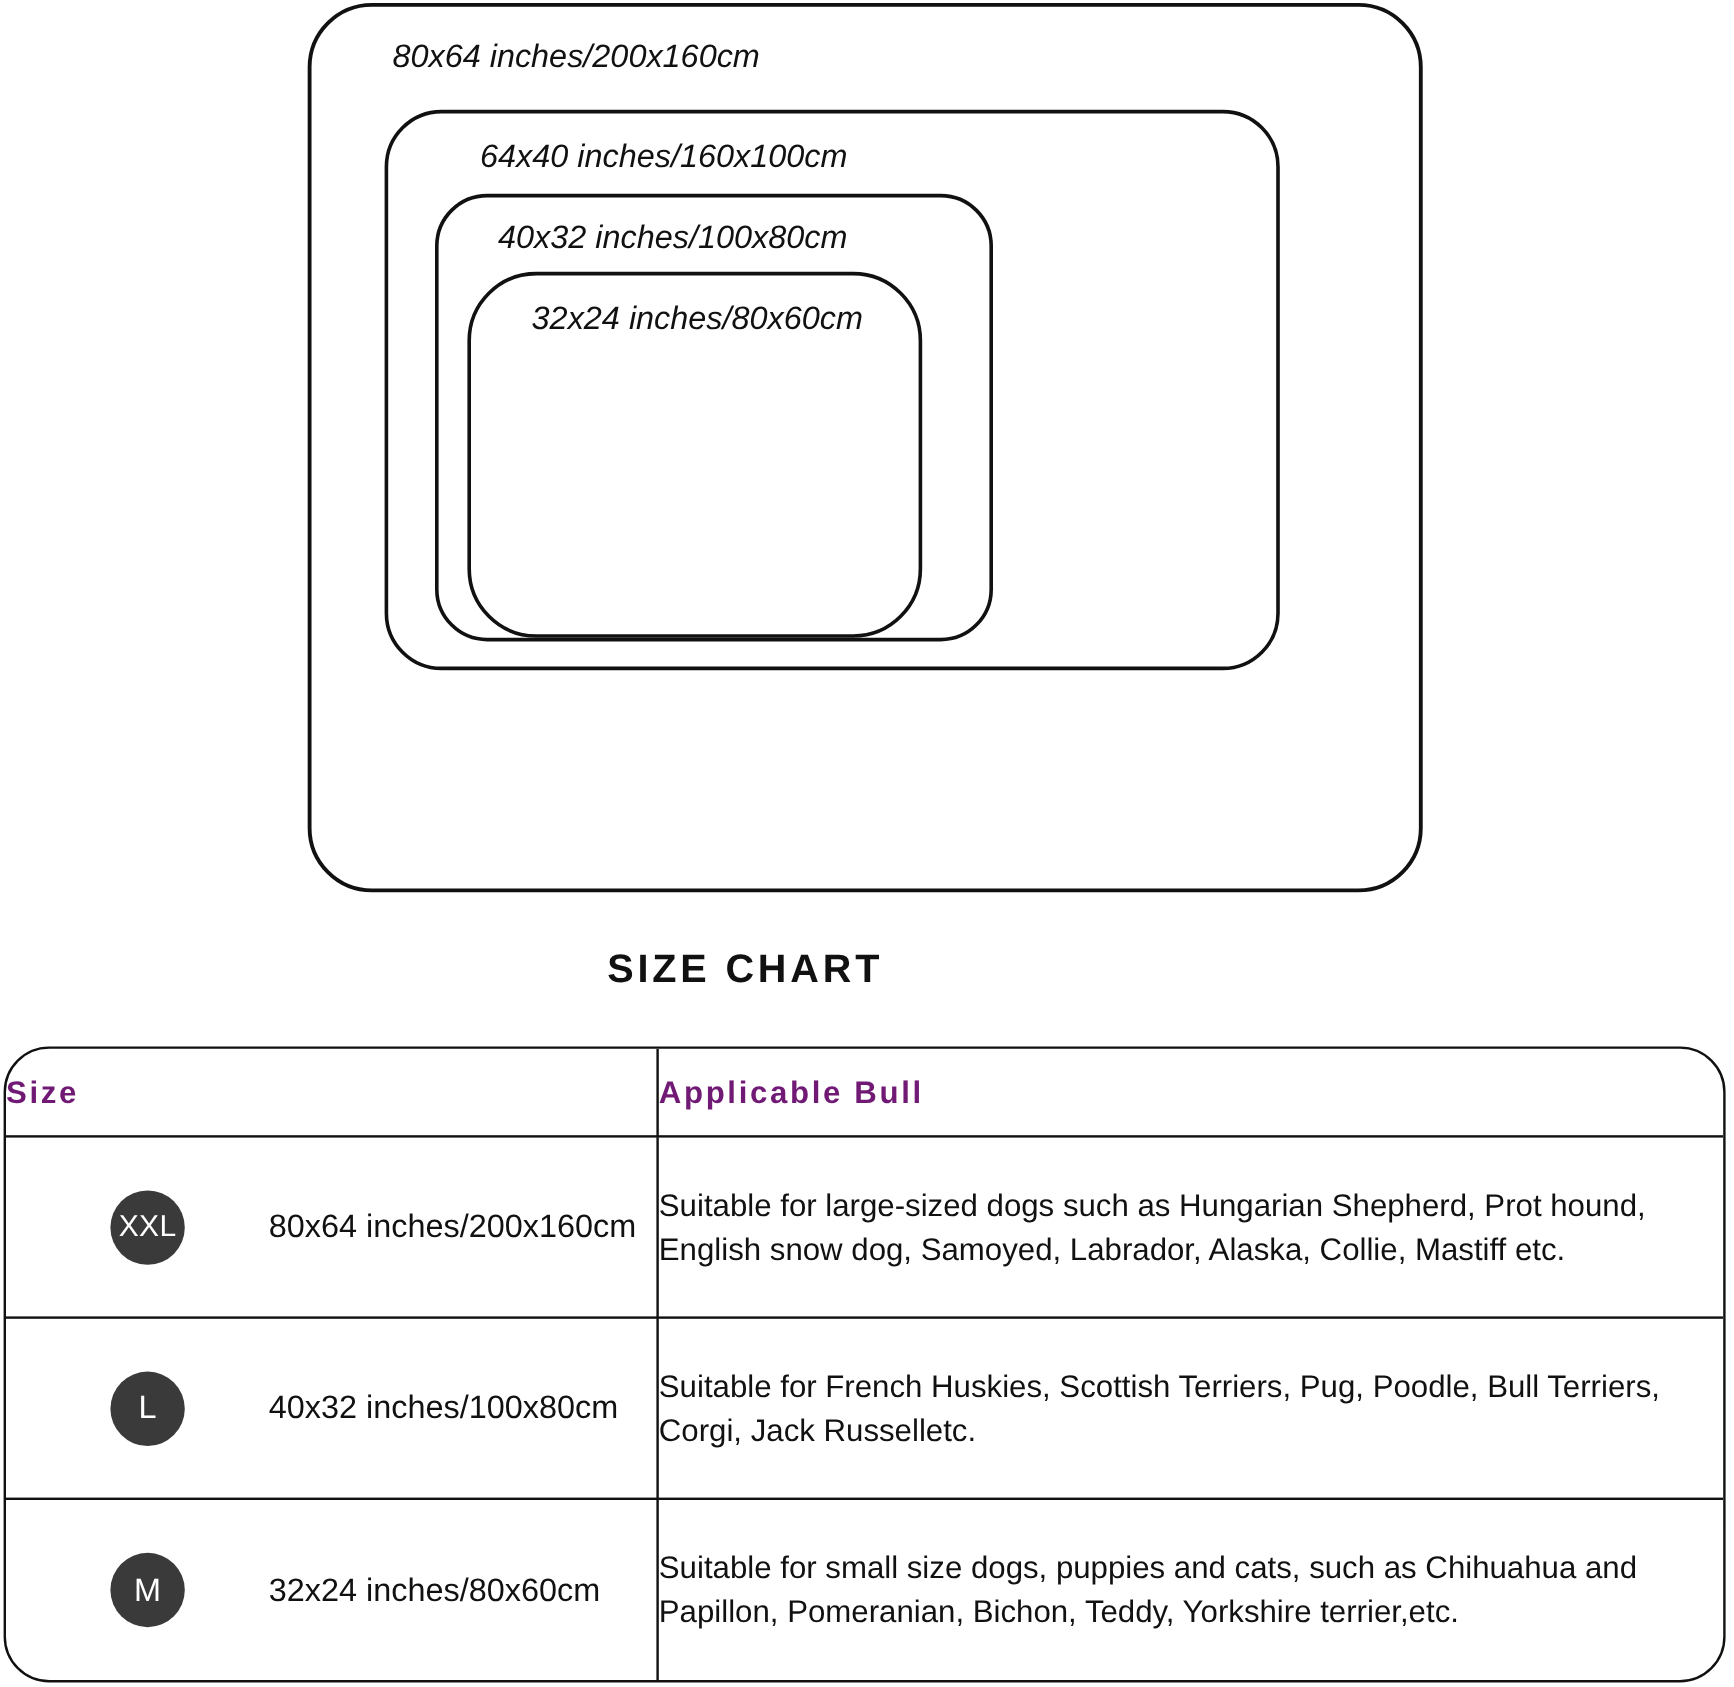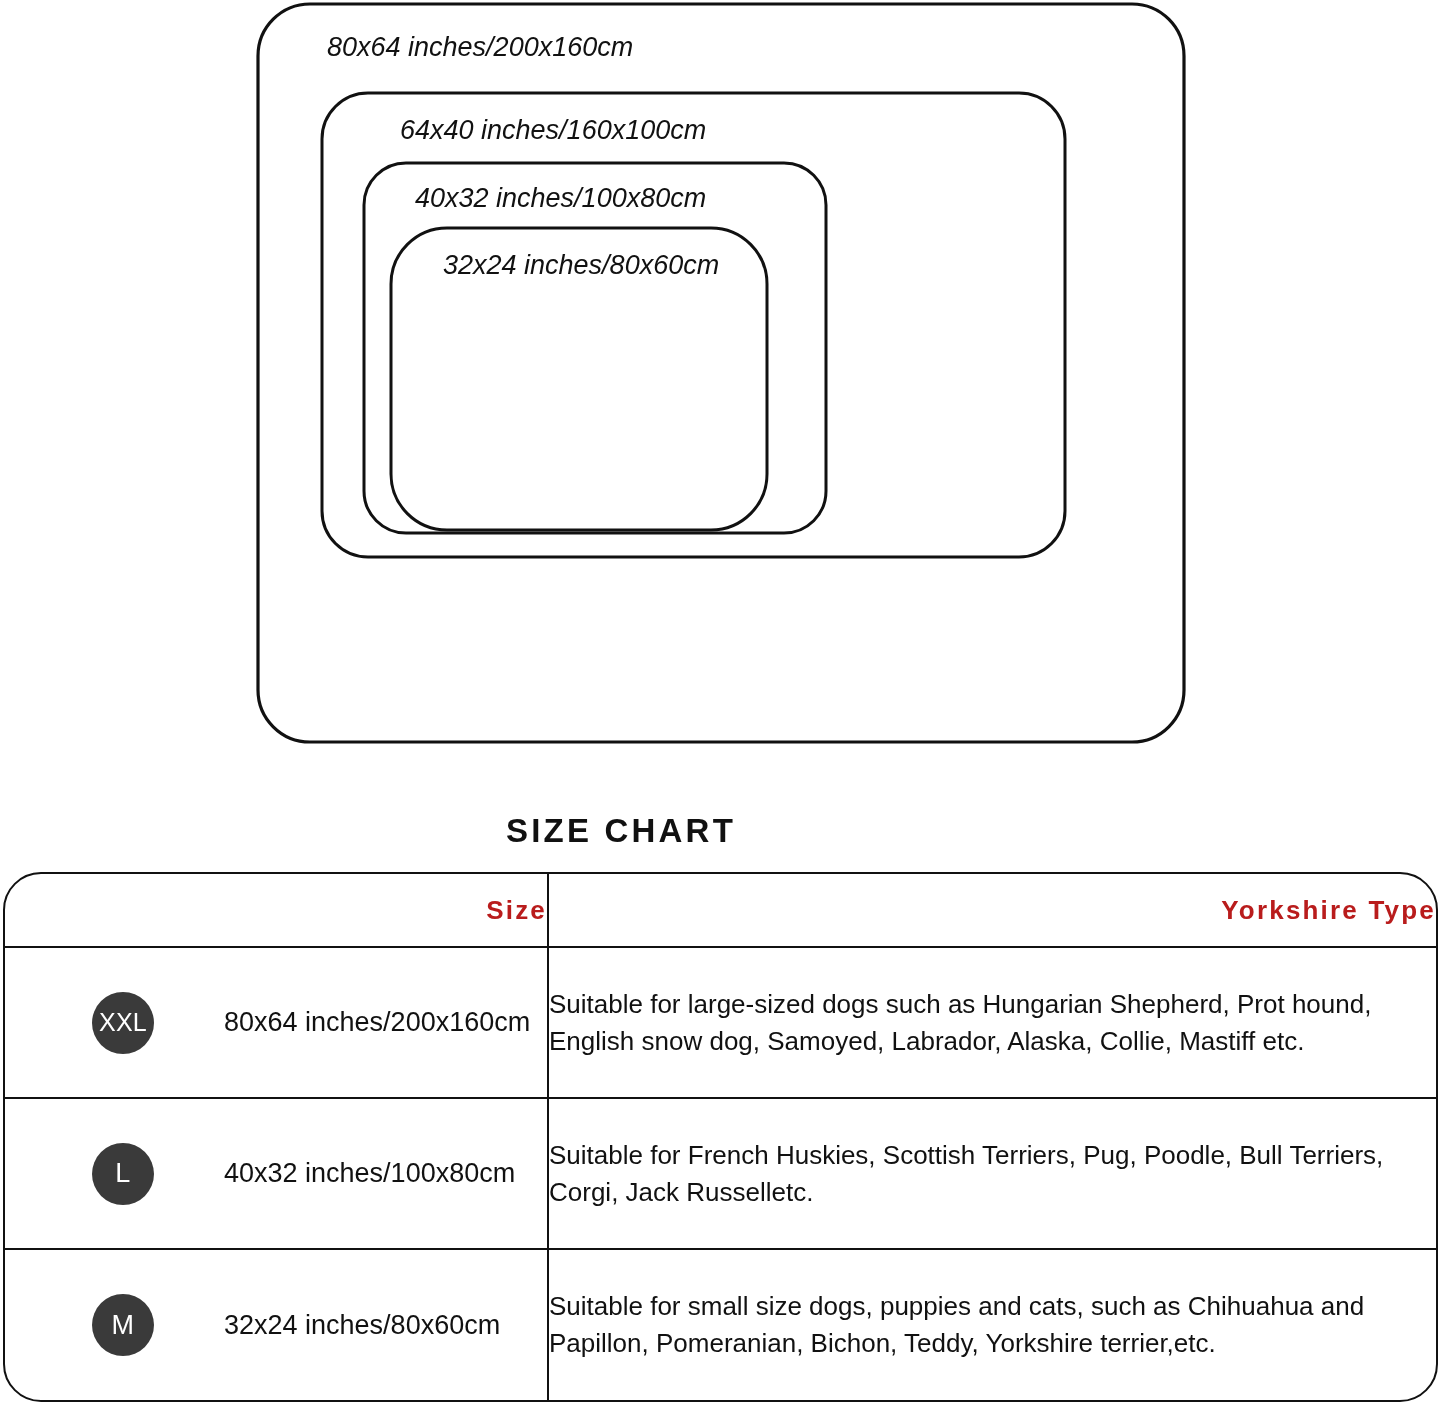--- a/index.html
+++ b/index.html
@@ -37,21 +37,21 @@
     font-family: "Liberation Sans", sans-serif;
     font-style: italic;
     font-size: 27px;
     fill: #111111;
   }
 
   
   #size-chart-title {
     position: absolute;
     left: 0;
-    top: 812px;
+    top: 788px;
     width: 1242px;
     text-align: center;
     font-size: 33px;
     font-weight: bold;
     letter-spacing: 3.2px;
     color: #111111;
   }
 
   
   #size-table-wrap {
@@ -79,25 +79,25 @@
     border-right: 2.5px solid #111111;
     border-bottom: 2.5px solid #111111;
     padding: 0;
     vertical-align: middle;
   }
   table.size-table th:last-child,
   table.size-table td:last-child { border-right: none; }
   table.size-table tr:last-child td { border-bottom: none; }
 
   .th-inner {
-    text-align: right;
+    text-align: left;
     font-size: 26px;
     font-weight: bold;
     letter-spacing: 2.2px;
-    color: #b91c1c;
+    color: #701a75;
   }
   thead tr { height: 73px; }
   tbody tr { height: 114px; }
 
   .size-cell {
     display: flex;
     align-items: center;
     padding-left: 87px;
     box-sizing: border-box;
     gap: 30px;
@@ -156,21 +156,21 @@
     <colgroup>
       <col class="col-size">
       <col class="col-type">
     </colgroup>
     <thead>
       <tr>
         <th>
           <div class="th-inner">Size</div>
         </th>
         <th>
-          <div class="th-inner">Yorkshire Type</div>
+          <div class="th-inner">Applicable Bull</div>
         </th>
       </tr>
     </thead>
     <tbody>
       <tr>
         <td>
           <div class="size-cell">
             <span class="size-badge">XXL</span>
             <span class="size-dims">80x64 inches/200x160cm</span>
           </div>

